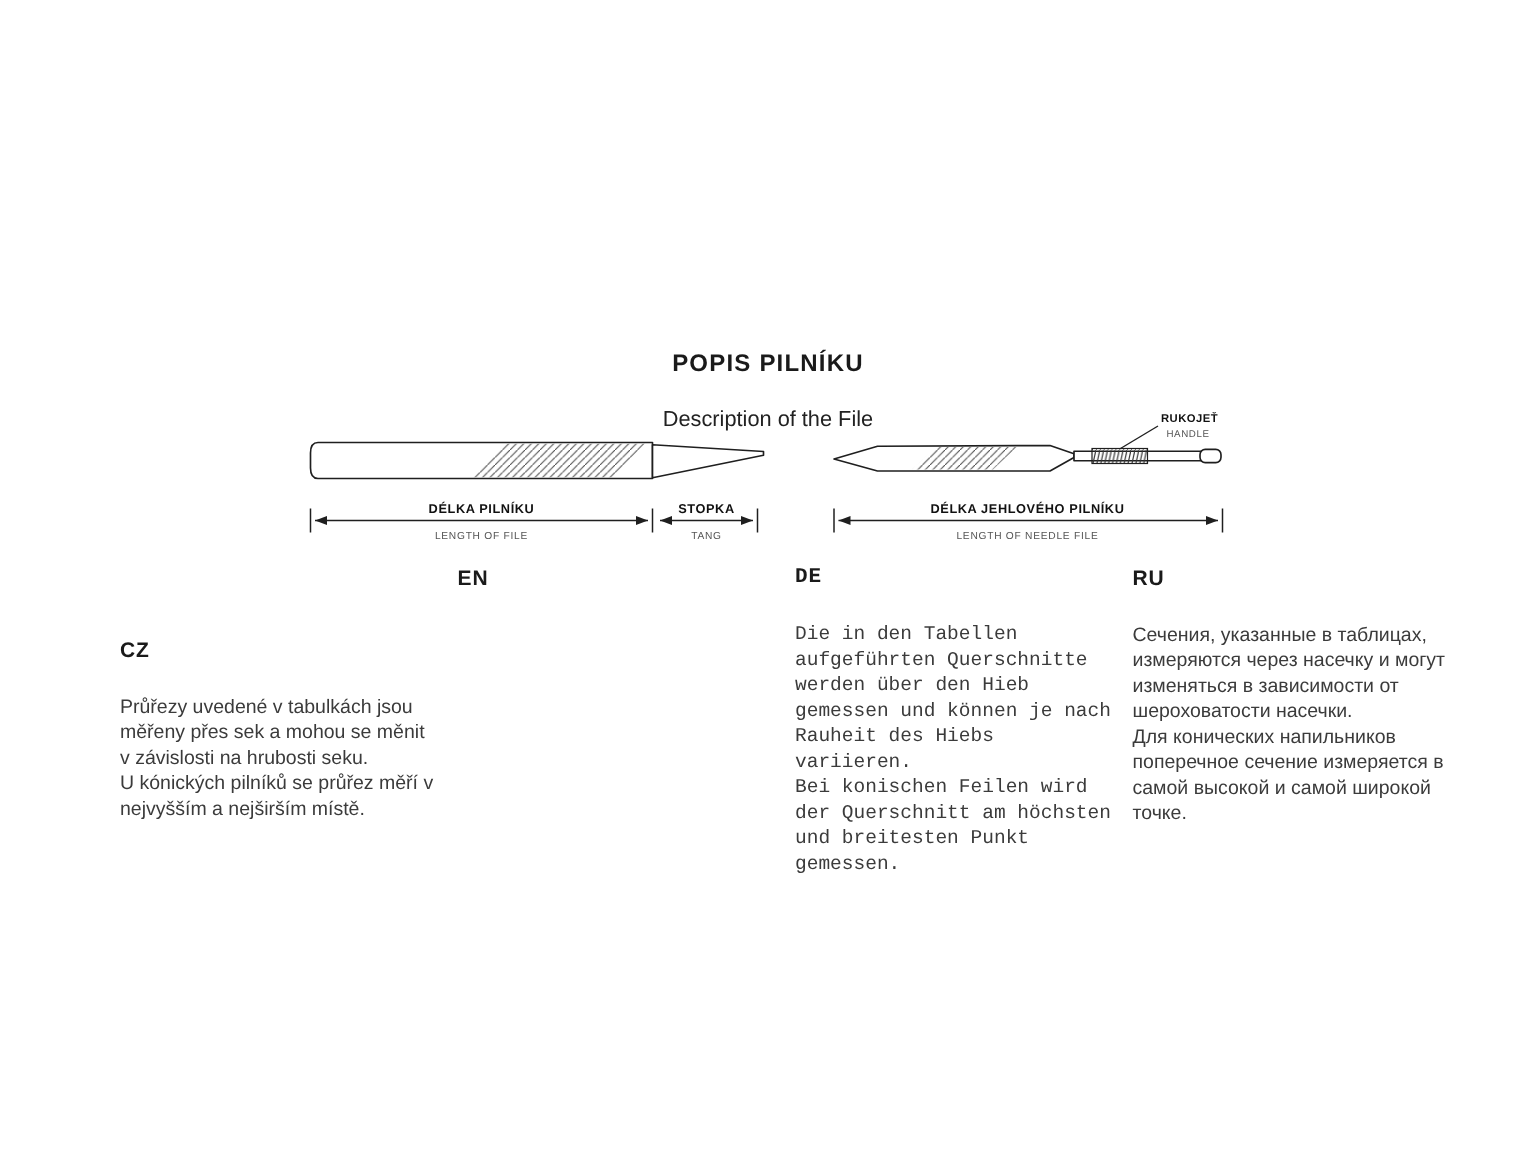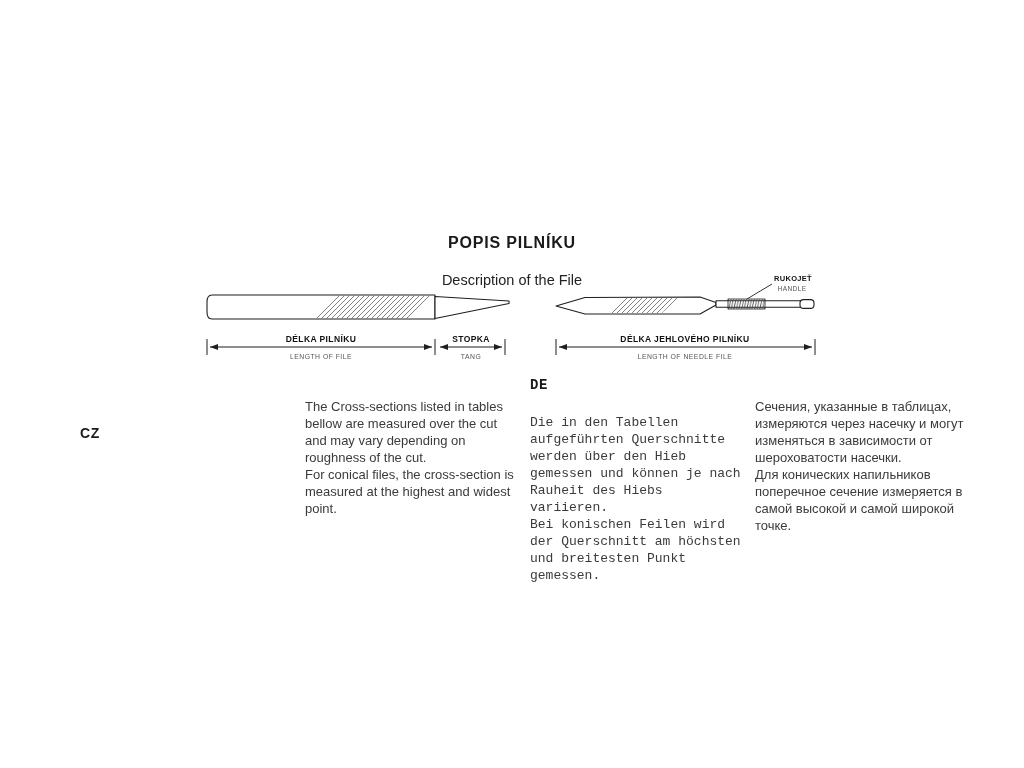--- a/index.html
+++ b/index.html
@@ -127,33 +127,35 @@
         <text class="dim-label" x="685" y="342" text-anchor="middle">DÉLKA JEHLOVÉHO PILNÍKU</text>
         <text class="dim-sub" x="685" y="359" text-anchor="middle">LENGTH OF NEEDLE FILE</text>
       </g>
     </g>
   </svg>
 
   <div class="columns">
 
     <div class="col" style="left:80px; width:212px;margin-top:48px;">
       <div class="lang">CZ</div>
+      <p class="body">Průřezy uvedené v tabulkách jsou měřeny přes sek a mohou se měnit v závislosti na hrubosti seku.
+U kónických pilníků se průřez měří v nejvyšším a nejširším místě.</p>
     </div>
 
     <div class="col" style="left:305px; width:212px;">
-      <p class="body">The Cross-sections listed in tables bellow are measured over the cut and may vary depending on roughness of the cut.
-For conical files, the cross-section is measured at the highest and widest point.</p>
+      <div class="lang">EN</div>
     </div>
 
     <div class="col" style="left:530px; width:212px;font-family:Liberation Mono, monospace;">
       <div class="lang">DE</div>
       <p class="body">Die in den Tabellen aufgeführten Querschnitte werden über den Hieb gemessen und können je nach Rauheit des Hiebs variieren.
 Bei konischen Feilen wird der Querschnitt am höchsten und breitesten Punkt gemessen.</p>
     </div>
 
     <div class="col" style="left:755px; width:220px;">
+      <div class="lang">RU</div>
       <p class="body">Сечения, указанные в таблицах, измеряются через насечку и могут изменяться в зависимости от шероховатости насечки.
 Для конических напильников поперечное сечение измеряется в самой высокой и самой широкой точке.</p>
     </div>
 
   </div>
 
 </div>
 
 </body></html>

